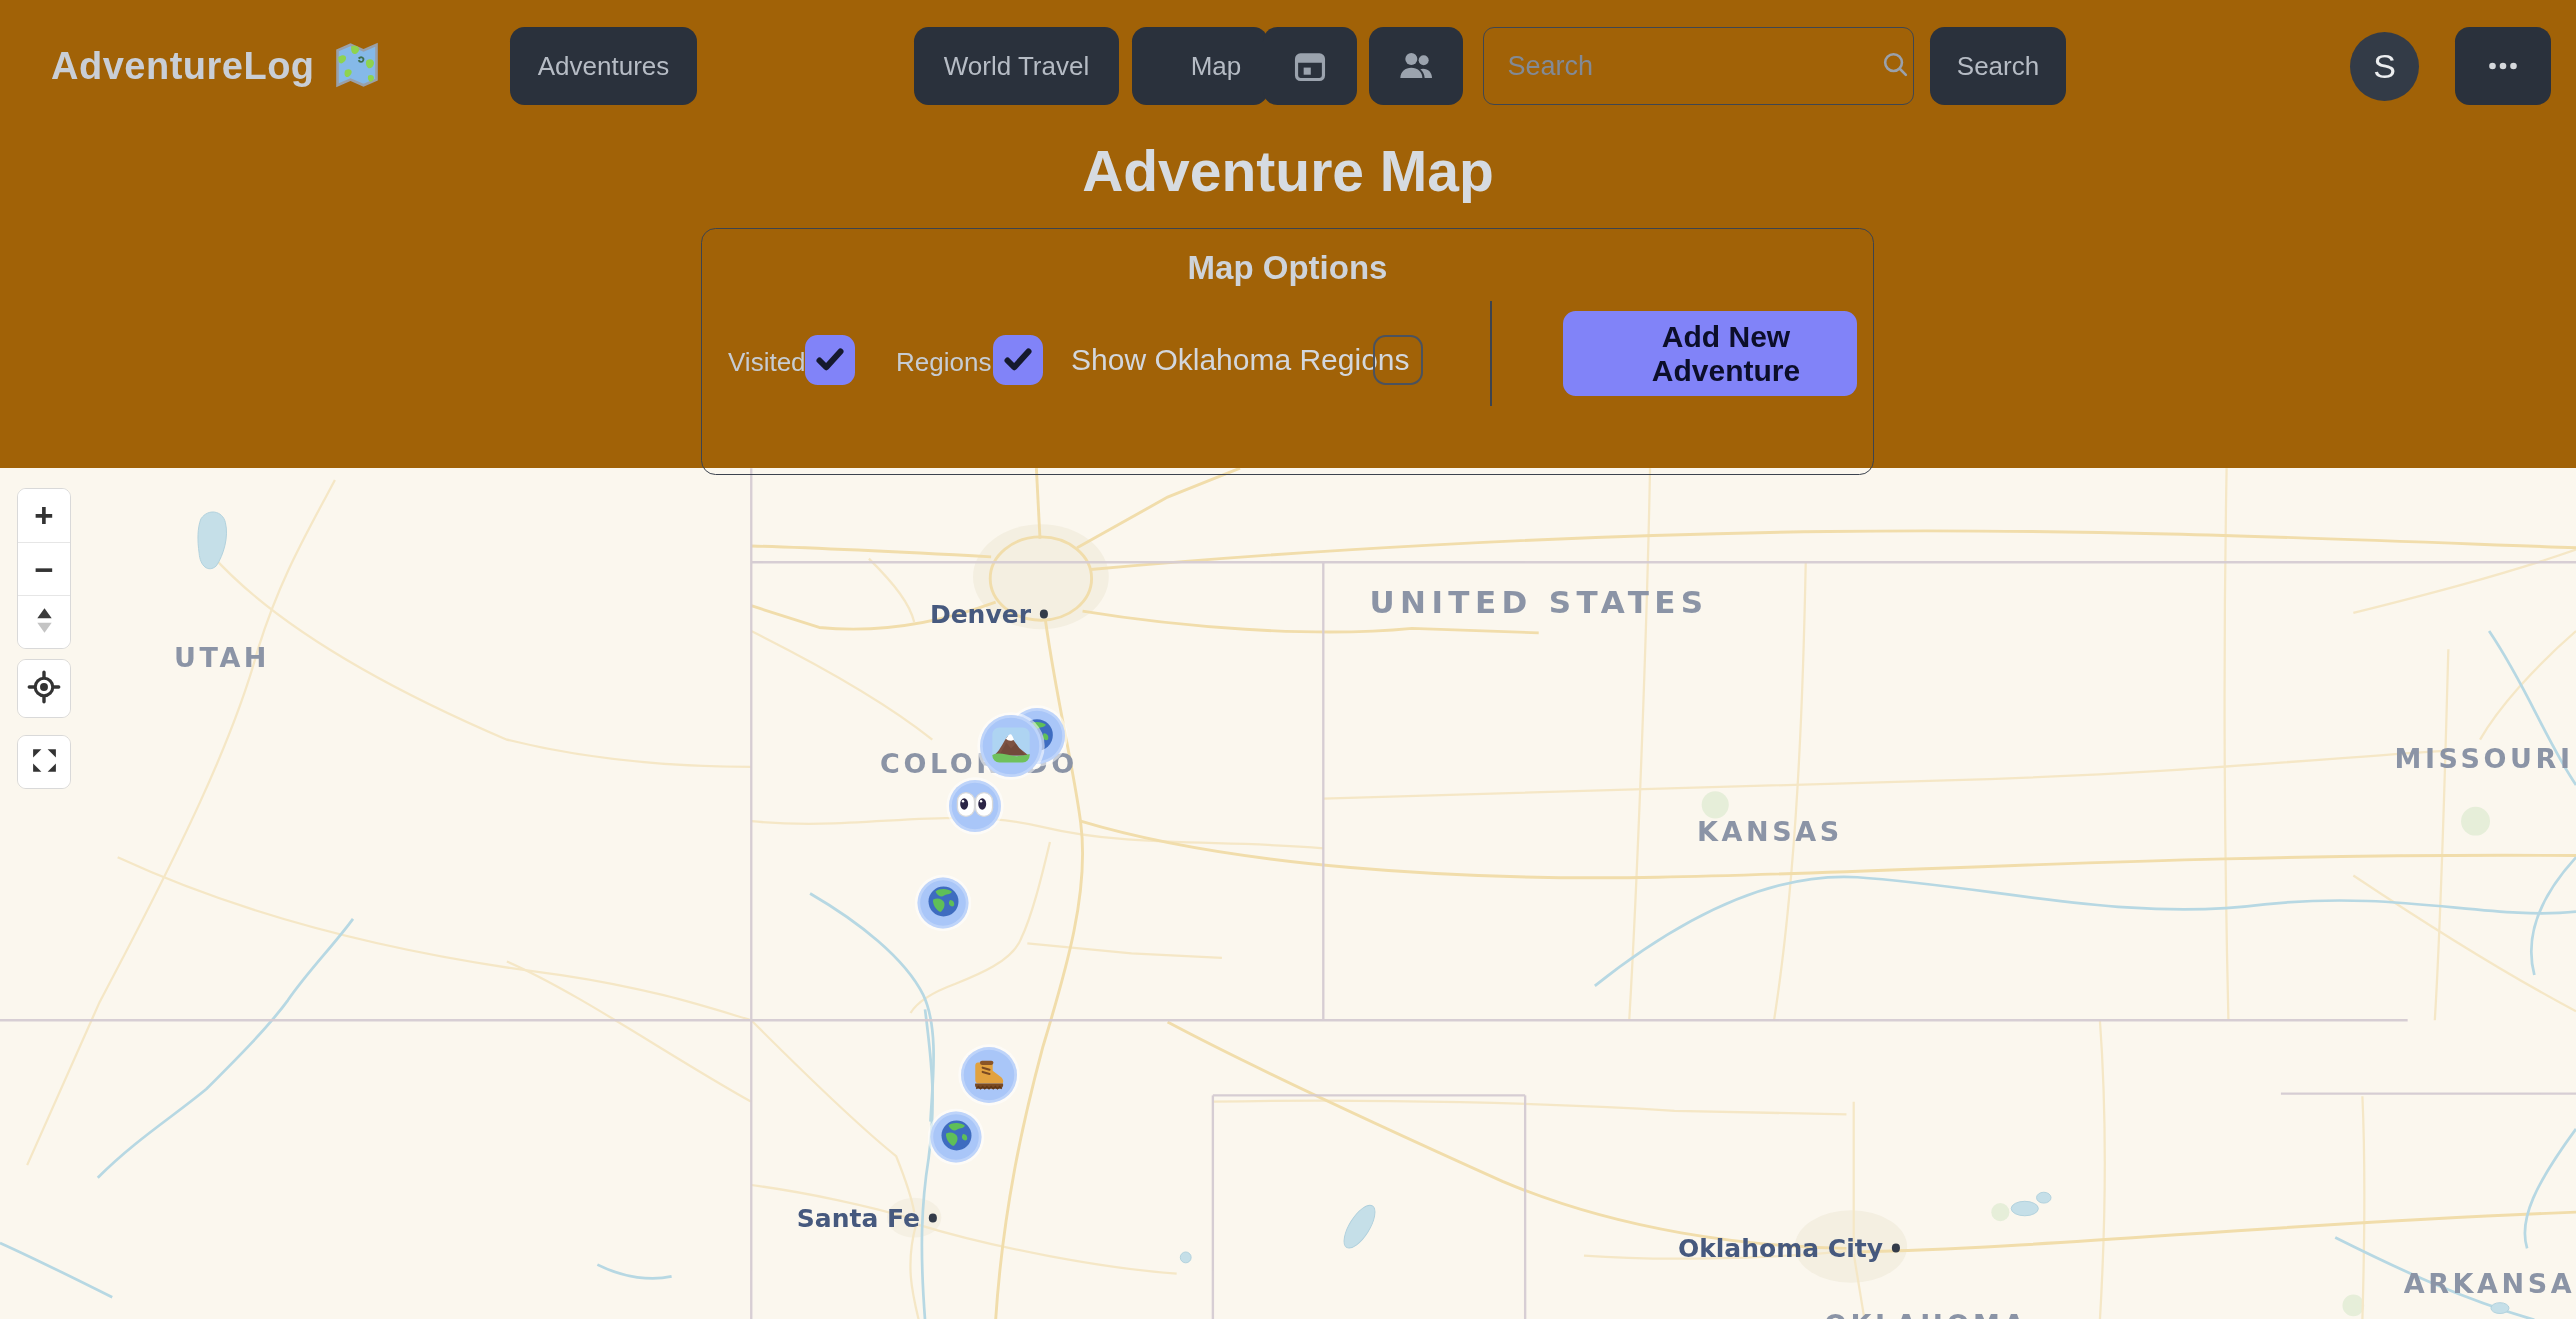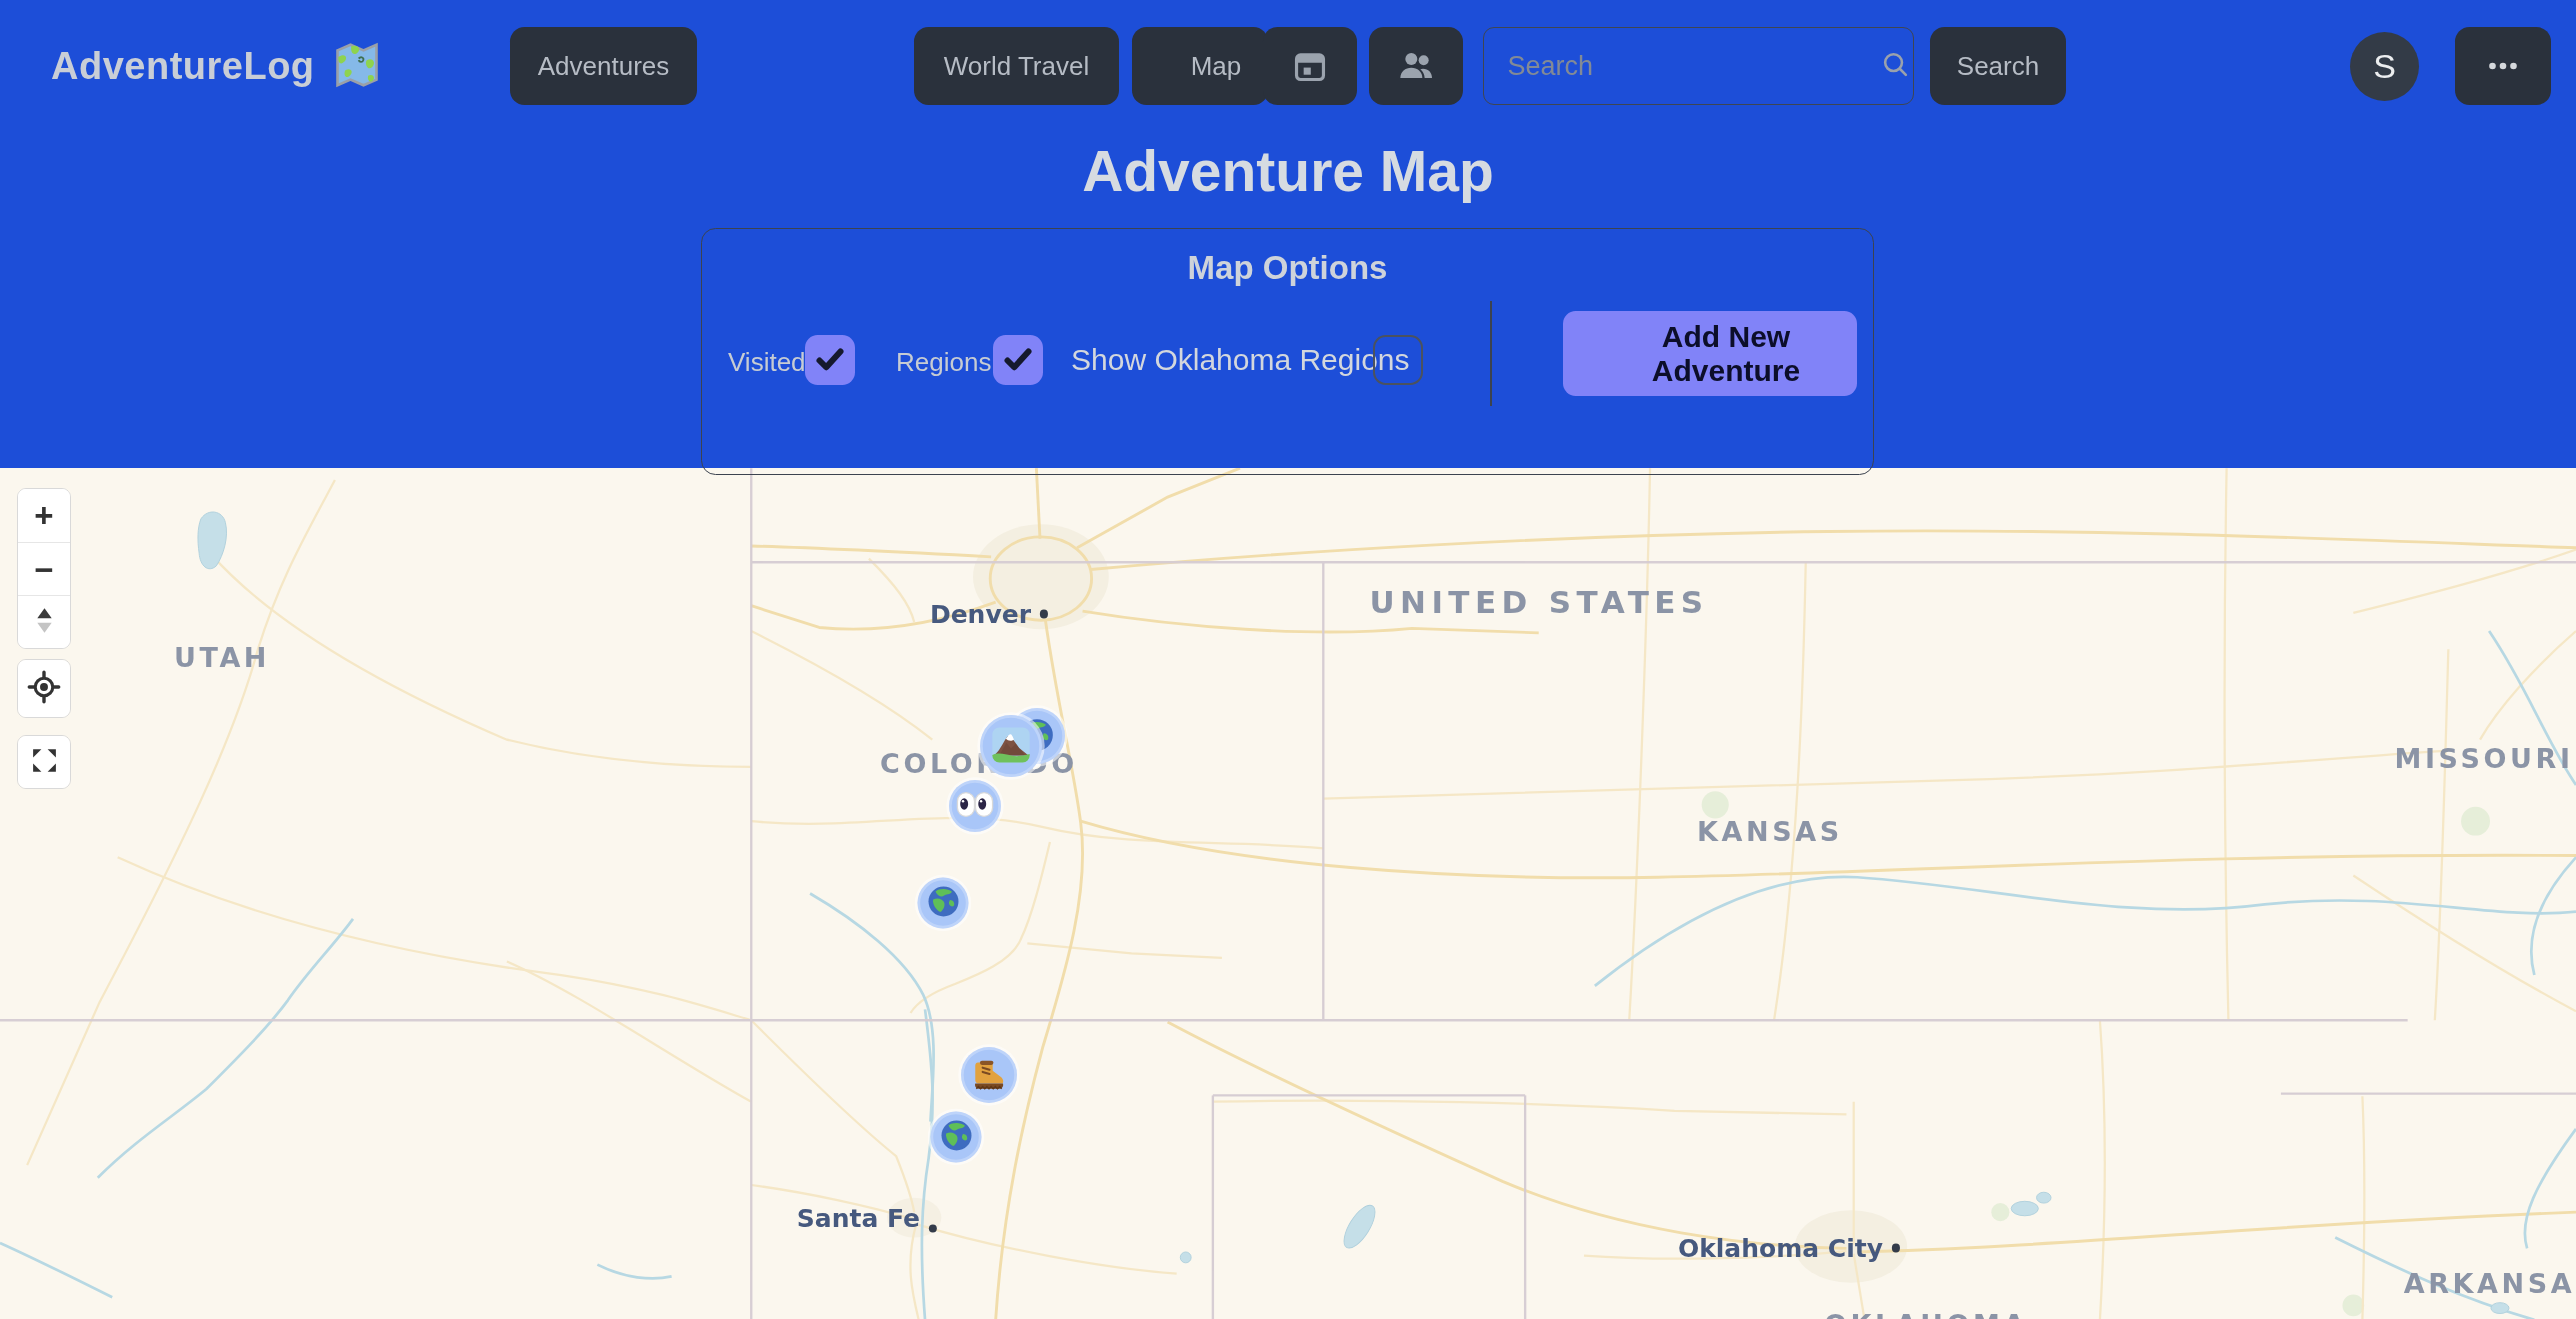--- a/index.html
+++ b/index.html
@@ -1,20 +1,20 @@
 <!DOCTYPE html>
 <html style="font-size:14.5px"><head>
 <meta charset="utf-8">
 <style>
   * { box-sizing: border-box; margin: 0; padding: 0; }
   html,body { width:2576px; height:1320px; overflow:hidden; }
   body { font-family:"Liberation Sans", sans-serif; background:#1d232b; position:relative; }
 
   
-  .topbar { position:absolute; left:0; top:0; width:2576px; height:468px; background:#1d4ed8; z-index:5; }
+  .topbar { position:absolute; left:0; top:0; width:2576px; height:468px; background:#a16207; z-index:5; }
   .logo { position:absolute; left:51px; top:27px; height:78px; display:flex; align-items:center; gap:16.3px; }
   .logo-text { font-size:38px; font-weight:700; color:#c9ced6; letter-spacing:0.5px; }
   .nav-btn { position:absolute; top:27px; height:78px; background:#2a313c; border:none; border-radius:14.5px;
              color:#b6bcc5; font-size:26px; font-family:"Liberation Sans",sans-serif;
              display:flex; align-items:center; justify-content:center; cursor:pointer; }
   .icon-btn svg { display:block; }
   .search-wrap { position:absolute; left:1483px; top:27px; width:431px; height:78px;
                  border:1.8px solid #3f4651; border-radius:11px; display:flex; align-items:center; }
   .search-wrap input { flex:1; background:transparent; border:none; outline:none; color:#cdd2d9;
                        font-size:27px; padding:0 18px 0 23.5px; font-family:"Liberation Sans",sans-serif; }
@@ -258,21 +258,21 @@
   <div class="maplabel country" style="left:1539px;top:134px;">UNITED STATES</div>
   <div class="maplabel" style="left:1770px;top:363px;">KANSAS</div>
   <div class="maplabel" style="left:2484px;top:290px;">MISSOURI</div>
   <div class="maplabel" style="left:2501px;top:815px;">ARKANSAS</div>
   <div class="maplabel" style="left:1926px;top:856px;">OKLAHOMA</div>
 
   <div class="citylabel" style="left:989px;top:146px;align-items:center;">
     <span>Denver</span>
     <span class="citydot"></span>
   </div>
-  <div class="citylabel" style="left:867px;top:750px;align-items:flex-end;">
+  <div class="citylabel" style="left:867px;top:750px;">
     <span>Santa Fe</span>
     <span class="citydot"></span>
   </div>
   <div class="citylabel" style="left:1789px;top:780px;">
     <span>Oklahoma City</span>
     <span class="citydot"></span>
   </div>
 
   <div class="marker" style="left:1037px;top:268px;width:56px;height:56px;z-index:2;">
     <span>

